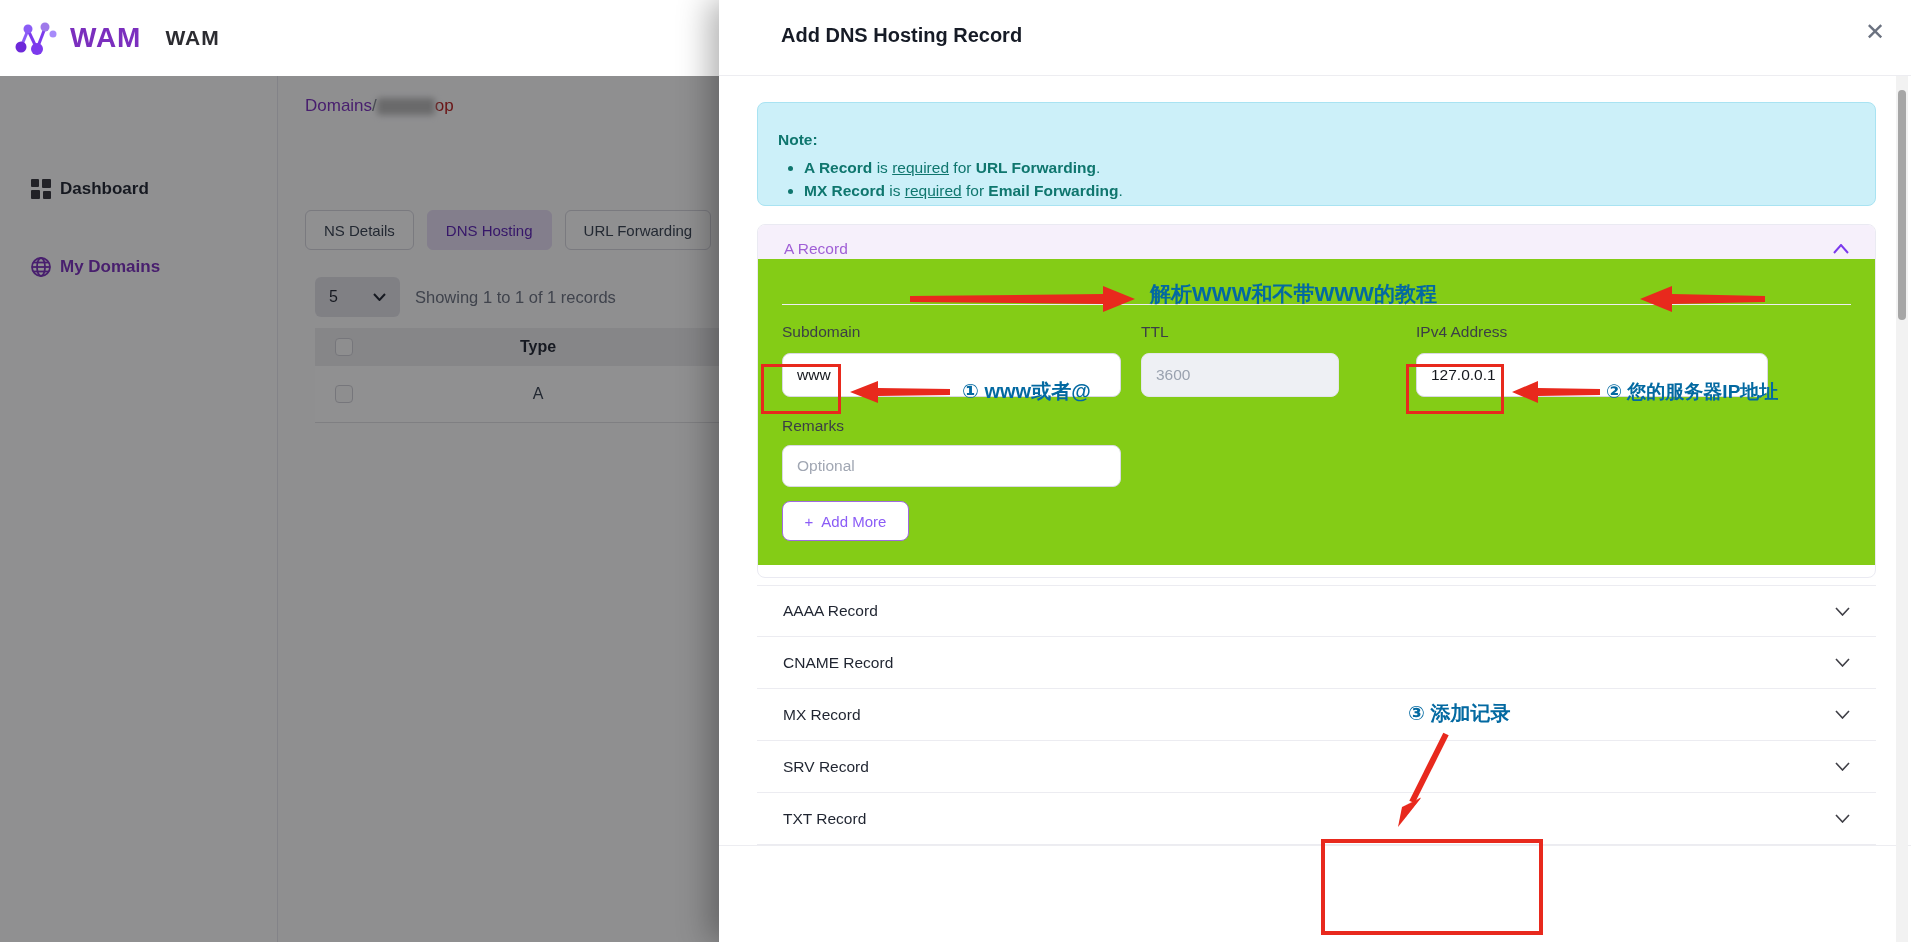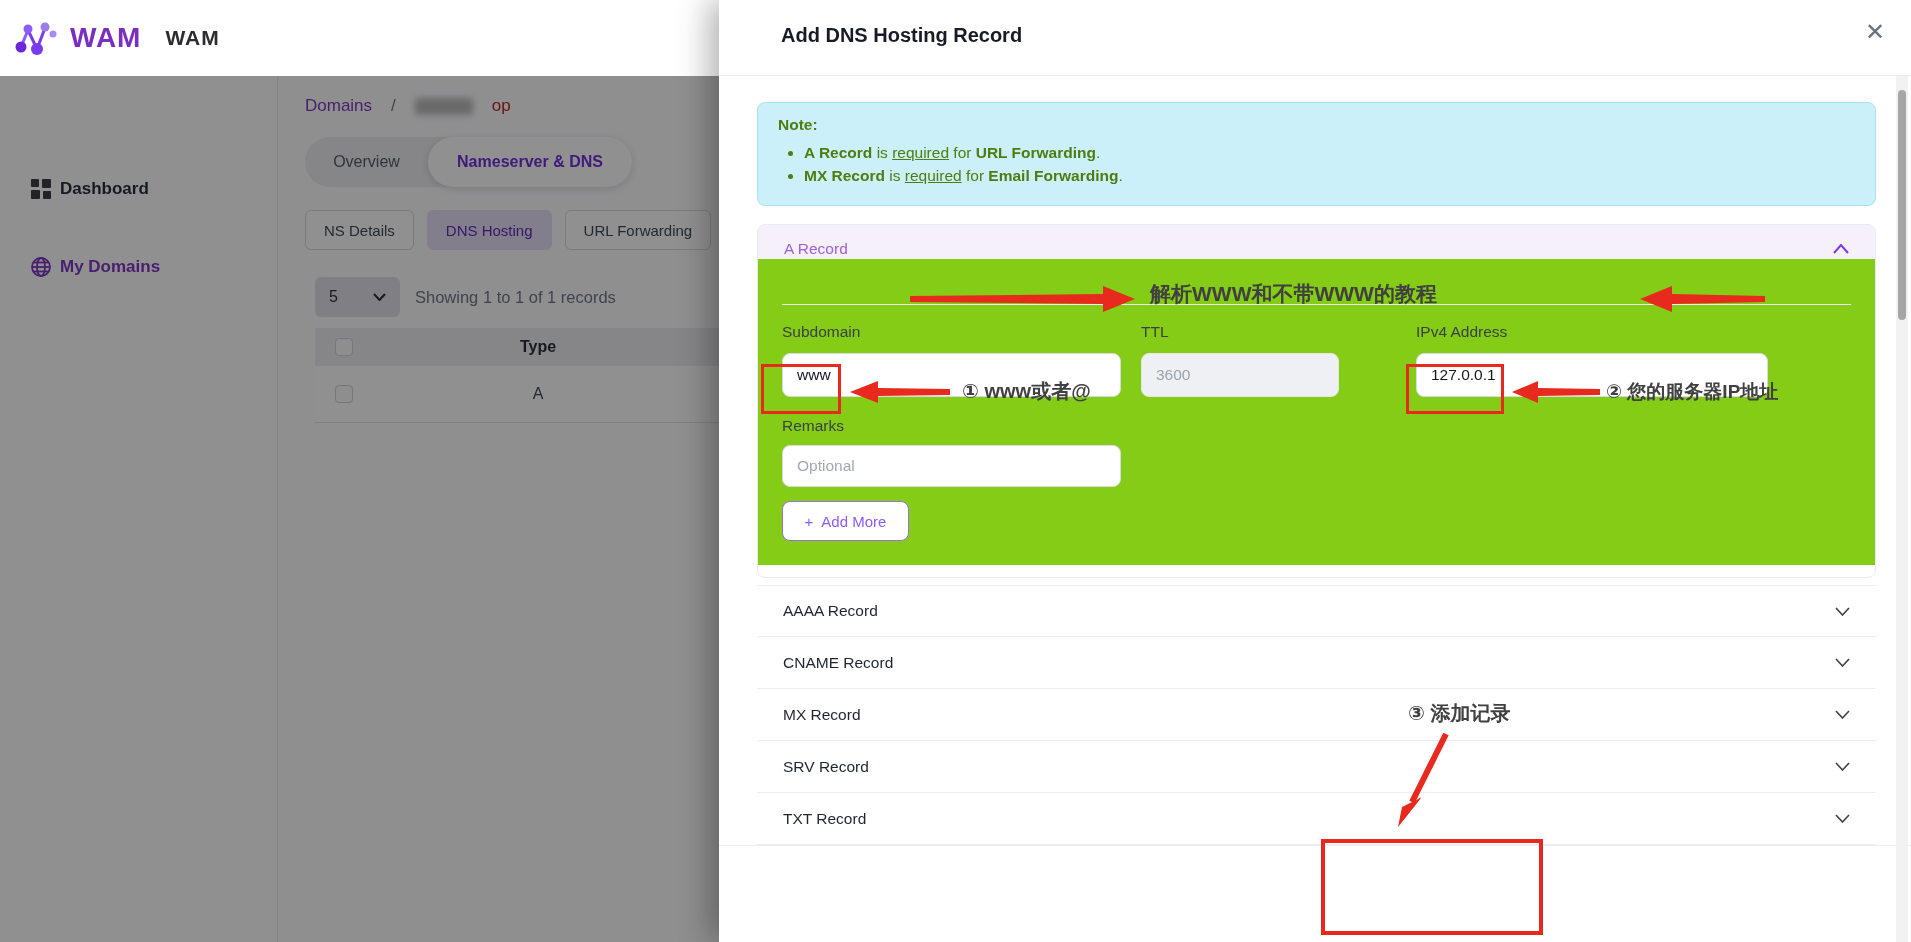--- a/index.html
+++ b/index.html
@@ -10,21 +10,21 @@
   
   .page-header { position:absolute; left:0; top:0; width:1911px; height:76px; background:#fff; z-index:1; }
   .sidebar { position:absolute; left:0; top:76px; width:278px; height:866px; background:#fff;
     border-right:1px solid #e8e8ee; z-index:1; }
   .side-item { position:absolute; left:30px; display:flex; align-items:center; gap:8px; cursor:pointer; }
   .side-item .lbl { font-size:17px; font-weight:bold; color:#1f2430; }
   .side-item.active .lbl { color:#7b2fbe; }
 
   .main { position:absolute; left:278px; top:76px; right:0; bottom:0; background:#fdfdfe; z-index:1; }
 
-  .breadcrumb { position:absolute; left:27px; top:20px; display:flex; align-items:center; gap:19px; font-size:17px; }
+  .breadcrumb { position:absolute; left:27px; top:20px; display:flex; align-items:center; gap:0; font-size:17px; }
   .crumb-root { color:#7b2fbe; cursor:pointer; }
   .crumb-sep { color:#6b7280; }
   .crumb-blur { width:58px; height:17px; background:#b9b9b9; border-radius:3px; filter:blur(3px); }
   .crumb-suffix { color:#b91c1c; }
 
   .tabs-pill { position:absolute; left:27px; top:61px; width:327px; height:50px; background:#ededf0; border-radius:25px; }
   .tab-overview { position:absolute; left:0; top:0; width:123px; height:50px; display:flex; align-items:center;
     justify-content:center; font-size:16px; color:#4b5563; cursor:pointer; }
   .tab-active { position:absolute; left:123px; top:0; width:204px; height:50px; background:#fff; border-radius:25px;
     box-shadow:0 2px 8px rgba(0,0,0,.14); display:flex; align-items:center; justify-content:center;
@@ -63,21 +63,21 @@
 
   
   .modal { position:absolute; left:719px; top:0; width:1192px; height:942px; background:#fff; z-index:70;
     box-shadow:-10px 0 30px rgba(0,0,0,.3); }
   .modal-title { position:absolute; left:26px; top:24px; font-size:20px; font-weight:bold; color:#161b26;margin-left:36px; }
   .modal-close { position:absolute; right:26px; top:20px; font-size:24px; color:#6b7280; cursor:pointer; line-height:1; }
   .modal-hline { position:absolute; left:0; top:75px; width:100%; height:1px; background:#ededf1; }
   .modal-fline { position:absolute; left:0; top:845px; width:100%; height:1px; background:#ededf1; }
 
   .note-box { position:absolute; left:38px; top:102px; width:1119px; height:104px; background:#ccf0f9;
-    border:1px solid #a9e3f2; border-radius:8px; padding:13px 20px; color:#4d7c0f; }
+    border:1px solid #a9e3f2; border-radius:8px; padding:28px 20px; color:#0f766e; }
   .note-title { font-size:15.5px; font-weight:bold; }
   .note-box ul { margin:7px 0 0 26px; }
   .note-box li { font-size:15.5px; line-height:23px; }
   .b { font-weight:bold; } .u { text-decoration:underline; }
 
   .card { position:absolute; left:38px; top:224px; width:1119px; height:354px; border:1px solid #eaeaf2;
     border-radius:8px; overflow:hidden; background:#fff; }
   .card-head { position:absolute; left:0; top:0; width:100%; height:48px; background:#f6f0fb;
     display:flex; align-items:center; justify-content:space-between; padding:0 26px; cursor:pointer; }
   .card-head .t { font-size:15.5px; color:#a05fd6; }
@@ -104,21 +104,21 @@
     border:1px solid #b18ae6; border-radius:8px; color:#9767da; font-size:15.5px; cursor:pointer;
     font-family:"Liberation Sans","DejaVu Sans",sans-serif; }
   .btn-primary { position:absolute; left:609px; top:872px; width:198px; height:46px; background:#8a51e5;
     border:none; border-radius:8px; color:#fff; font-size:15.5px; font-weight:bold; cursor:pointer;
     font-family:"Liberation Sans","DejaVu Sans",sans-serif; }
 
   .scroll-track { position:absolute; left:1177px; top:76px; width:12px; height:866px; background:#f2f2f2; }
   .scroll-thumb { position:absolute; left:2px; top:14px; width:8px; height:230px; background:#a6a6a6; border-radius:4px; cursor:pointer; }
 
   
-  .ann { position:absolute; z-index:80; color:#404040; pointer-events:none; }
+  .ann { position:absolute; z-index:80; color:#0369a1; pointer-events:none; }
   .ann-rect { border:3px solid #e8291d; background:transparent; }
   .ann-text { font-weight:bold; }
   svg.arrow { display:block; }
 </style>
 </head>
 <body>
 
 <div id="stage">
 
   <div class="page-header"></div>
@@ -147,24 +147,20 @@
   </aside>
 
   <main class="main">
     <div class="breadcrumb">
       <span class="crumb-root">Domains</span>
       <span class="crumb-sep">/</span>
       <span class="crumb-blur"></span>
       <span class="crumb-suffix">op</span>
     </div>
 
-    <div class="tabs-pill">
-      <div class="tab-overview">Overview</div>
-      <div class="tab-active">Nameserver &amp; DNS</div>
-    </div>
 
     <div class="subtabs">
       <div class="subtab">NS Details</div>
       <div class="subtab active">DNS Hosting</div>
       <div class="subtab">URL Forwarding</div>
     </div>
 
     <div class="pagesize">
       <span>5</span>
       <svg width="13" height="8" viewBox="0 0 13 8" fill="none" stroke="#1f2430" stroke-width="2">

